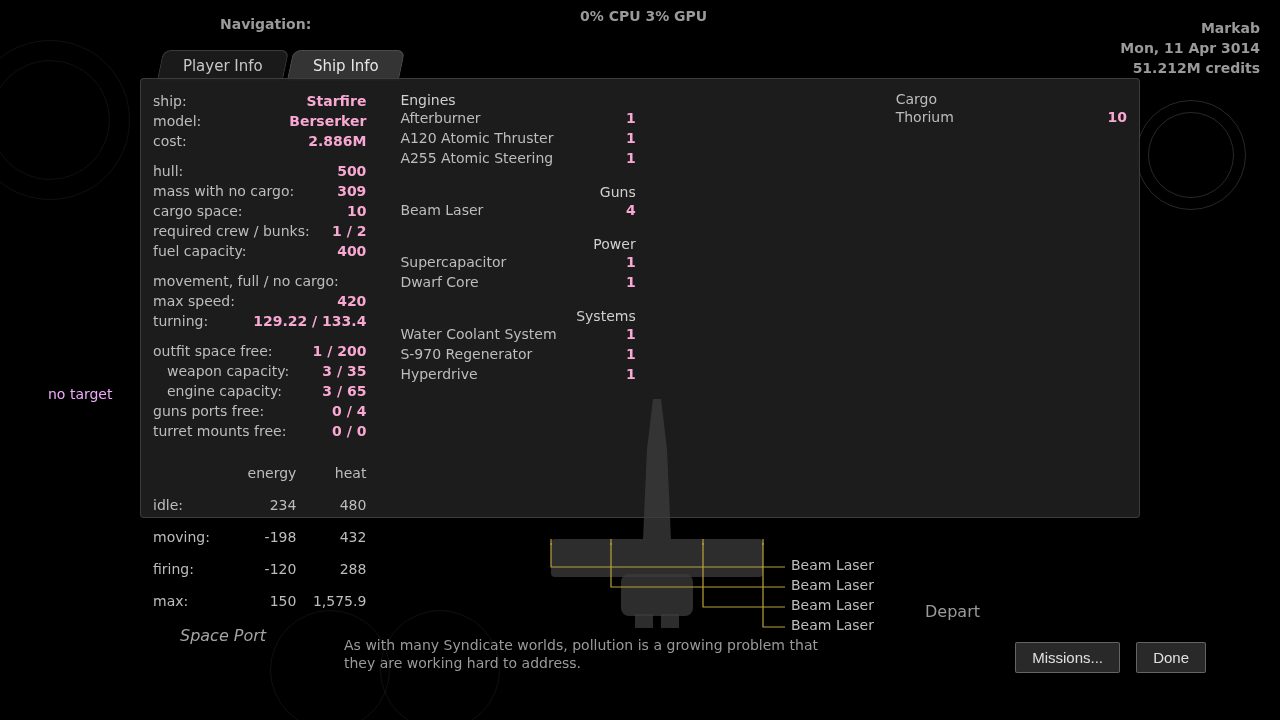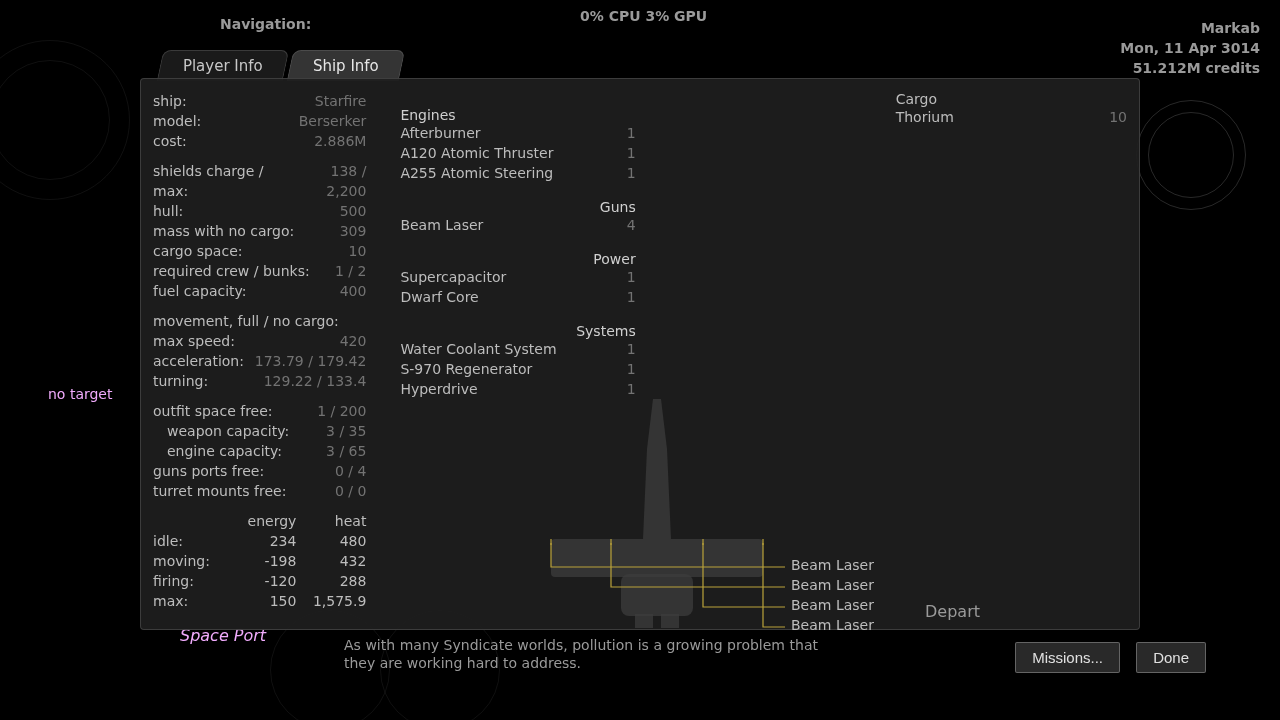--- a/index.html
+++ b/index.html
@@ -34,21 +34,21 @@
 .topbar .right {
   position:absolute; right:20px; top:18px; text-align:right; line-height:20px;
 }
 .no-target {
   position:absolute; left:48px; top:386px; color:#f0abfc; font-size:14px;
 }
 
 .panel {
   position:absolute;
   left:140px; top:78px;
-  width:1000px; height:552px;
+  width:1000px; height:440px;
   background:rgba(30,30,30,0.92);
   border:1px solid rgba(120,120,120,0.35);
   border-radius:4px;
   display:flex;
 }
 .tabs {
   position:absolute; left:160px; top:50px; display:flex;
 }
 .tab {
   padding:6px 22px 6px 22px;
@@ -81,28 +81,29 @@
 .col-cargo {
   width:244px;
   margin-left:248px;
   padding-left:0;
 }
 .row {
   display:flex; justify-content:space-between;
   line-height:20px;
 }
 .row .lbl { color:#bdbdbd; }
-.row .val { color:#737373; text-align:right; }
+.row .val { color:#f9a8d4; text-align:right;font-weight:bold; }
 .indent { padding-left:14px; }
 .sect-gap { height:10px; }
-.col-mid .group-title { color:#d0d0d0; margin-top:16px; }
+.col-mid .group-title { color:#d0d0d0; margin-top:1px; }
 .col-mid .group-title.mt { margin-top:16px;text-align:right; }
 .eh-row {
   display:grid; grid-template-columns:1fr 60px 70px;
   line-height:20px;
+  margin-top:12px;
 }
 .eh-row .c2,.eh-row .c3 { text-align:right; }
 
 .diagram {
   position:absolute; left:280px; top:310px; width:560px; height:310px;
   pointer-events:none;
 }
 .hardpoint-label {
   position:absolute; color:#bdbdbd; font-size:14px;
 }
@@ -118,21 +119,21 @@
   border:1px solid rgba(160,160,160,0.5);
   color:#e0e0e0;
   padding:6px 16px;
   font-size:15px;
   border-radius:2px;
   text-align:right;
 }
 .btn-missions { right:160px; top:642px; }
 .btn-done { right:74px; top:642px; }
 .depart { position:absolute; right:300px; top:602px; color:#9a9a9a; font-size:16px; }
-.spaceport { position:absolute; left:180px; top:626px; color:#f0abfc; font-size:16px; font-style:italic;}
+.spaceport { position:absolute; left:180px; top:626px; color:#a3a3a3; font-size:16px; font-style:italic;}
 </style>
 </head>
 <body>
 
 <div class="deco-circle" style="left:-30px;top:40px;width:160px;height:160px;"></div>
 <div class="deco-circle" style="left:-10px;top:60px;width:120px;height:120px;"></div>
 <div class="deco-circle" style="left:270px;top:610px;width:120px;height:120px;"></div>
 <div class="deco-circle" style="left:380px;top:610px;width:120px;height:120px;"></div>
 <div class="deco-circle" style="right:34px;top:100px;width:110px;height:110px;border-color:rgba(160,160,160,0.25);"></div>
 <div class="deco-circle" style="right:46px;top:112px;width:86px;height:86px;border-color:rgba(160,160,160,0.25);"></div>
@@ -165,24 +166,20 @@
     <div class="row">
         <span class="lbl">model:</span>
         <span class="val">Berserker</span>
       </div>
     <div class="row">
         <span class="lbl">cost:</span>
         <span class="val">2.886M</span>
       </div>
     <div class="sect-gap"></div>
     <div class="row">
-        <span class="lbl">shields charge / max:</span>
-        <span class="val">138 / 2,200</span>
-      </div>
-    <div class="row">
         <span class="lbl">hull:</span>
         <span class="val">500</span>
       </div>
     <div class="row">
         <span class="lbl">mass with no cargo:</span>
         <span class="val">309</span>
       </div>
     <div class="row">
         <span class="lbl">cargo space:</span>
         <span class="val">10</span>
@@ -195,24 +192,20 @@
         <span class="lbl">fuel capacity:</span>
         <span class="val">400</span>
       </div>
     <div class="sect-gap"></div>
     <div class="row">
         <span class="lbl">movement, full / no cargo:</span>
       </div>
     <div class="row">
         <span class="lbl">max speed:</span>
         <span class="val">420</span>
-      </div>
-    <div class="row">
-        <span class="lbl">acceleration:</span>
-        <span class="val">173.79 / 179.42</span>
       </div>
     <div class="row">
         <span class="lbl">turning:</span>
         <span class="val">129.22 / 133.4</span>
       </div>
     <div class="sect-gap"></div>
     <div class="row">
         <span class="lbl">outfit space free:</span>
         <span class="val">1 / 200</span>
       </div>

